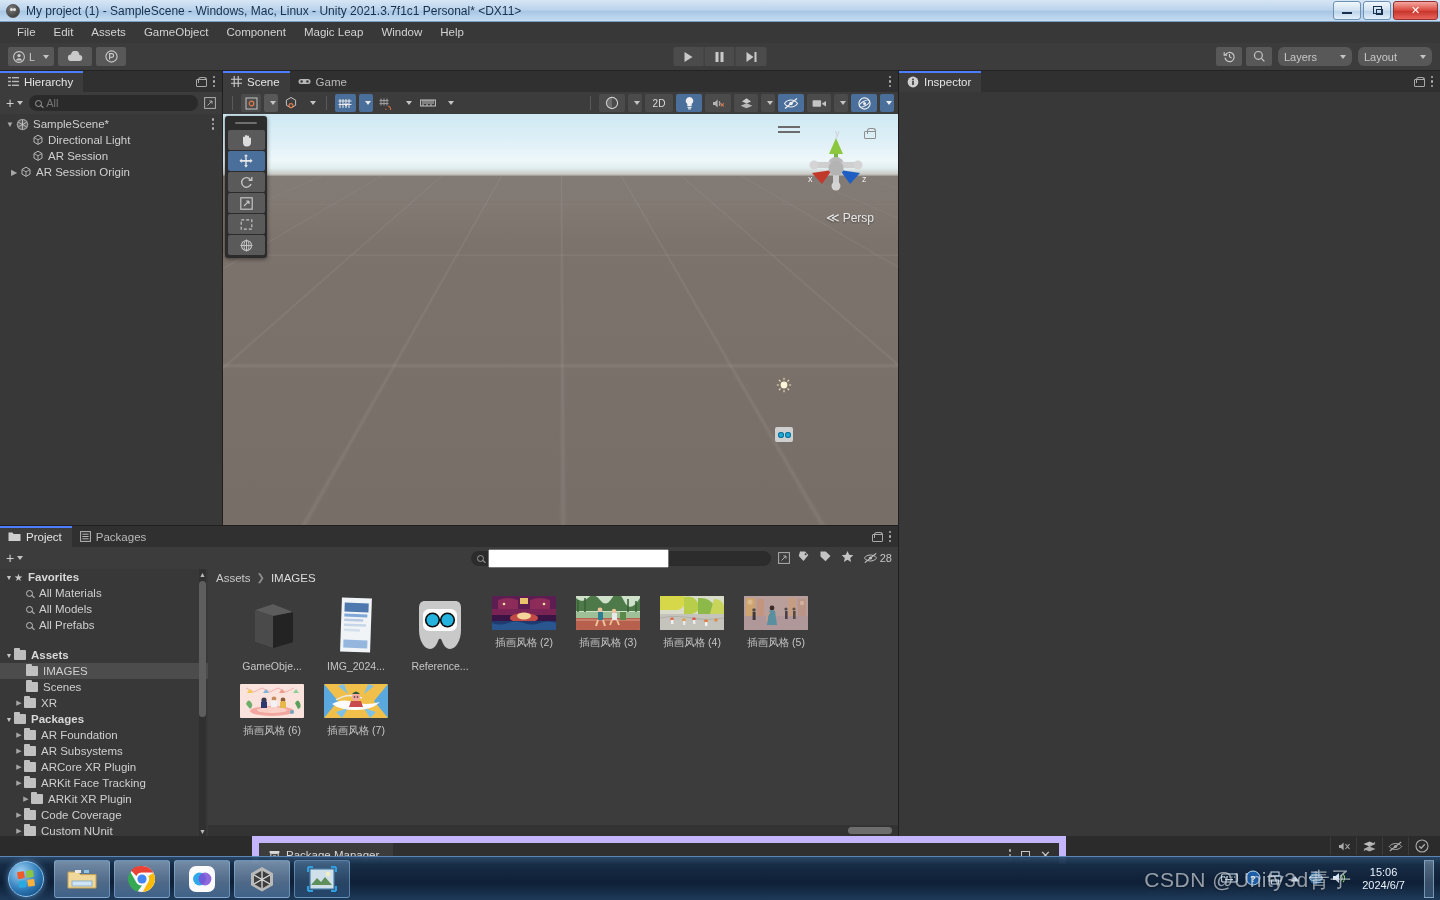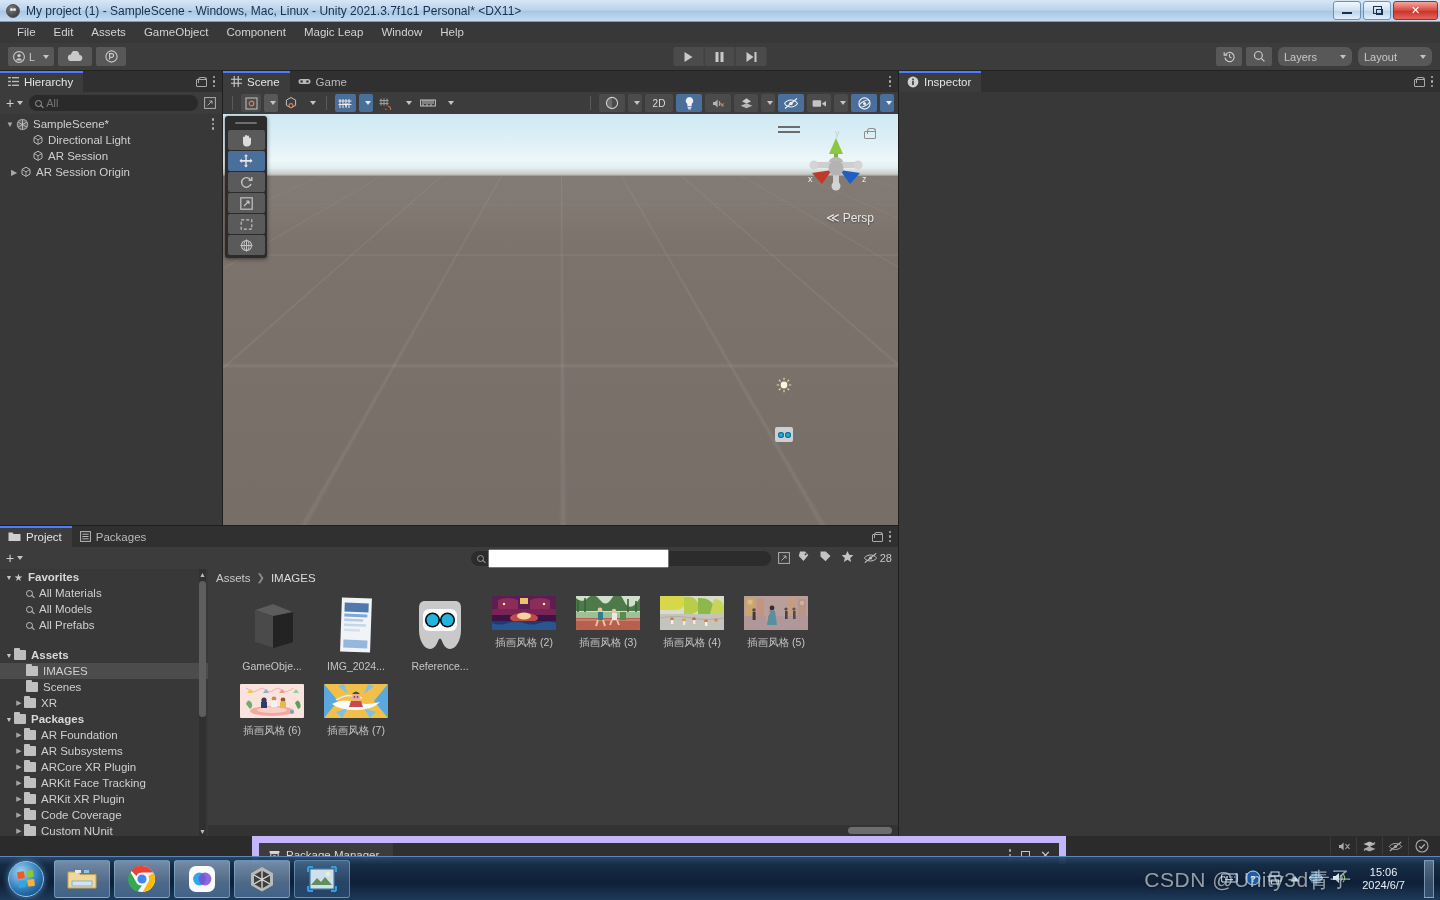--- a/index.html
+++ b/index.html
@@ -862,21 +862,21 @@
         <div class="trow" style="padding-left:14px;">
           <span class="tri">▶</span>
           <span class="folder"></span>
           <span>ARCore XR Plugin</span>
         </div>
         <div class="trow" style="padding-left:14px;">
           <span class="tri">▶</span>
           <span class="folder"></span>
           <span>ARKit Face Tracking</span>
         </div>
-        <div class="trow" style="padding-left:14px;">
+        <div class="trow" style="padding-left:21px;">
           <span class="tri">▶</span>
           <span class="folder"></span>
           <span>ARKit XR Plugin</span>
         </div>
         <div class="trow" style="padding-left:14px;">
           <span class="tri">▶</span>
           <span class="folder"></span>
           <span>Code Coverage</span>
         </div>
         <div class="trow" style="padding-left:14px;">

